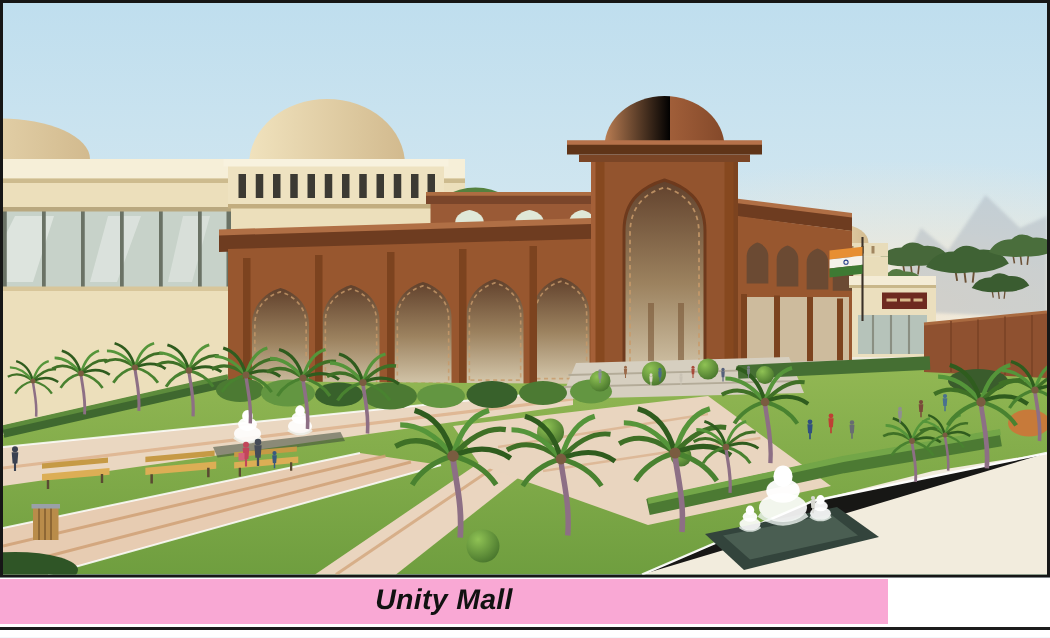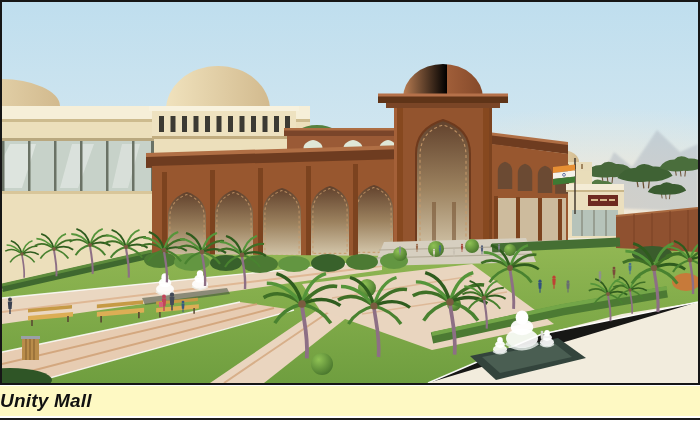--- a/index.html
+++ b/index.html
@@ -1,22 +1,22 @@
 <!DOCTYPE html>
 <html><head>
 <meta charset="utf-8">
 <style>
   html,body{margin:0;padding:0;background:#ffffff;}
   body{width:700px;height:425px;position:relative;overflow:hidden;
        font-family:"Liberation Sans",sans-serif;}
   .photo-frame{position:absolute;left:0;top:0;width:700px;height:385px;
        border:2px solid #161616;box-sizing:border-box;background:#c6e1ef;}
   .photo-frame svg{display:block;}
-  .caption-bar{position:absolute;left:0;top:386px;width:700px;height:30px;
-       display:flex;align-items:center;background:#fef9c3;}
+  .caption-bar{position:absolute;left:0;top:386px;width:592px;height:30px;
+       display:flex;align-items:center;justify-content:center;background:#f9a8d4;}
   .caption-text{font-style:italic;font-weight:bold;font-size:19px;color:#111111;
        letter-spacing:.2px;}
   .bottom-rule{position:absolute;left:0;top:418px;width:700px;height:2px;background:#1c1c1c;}
 </style>
 </head>
 <body>
 
 <div class="photo-frame">
 <svg width="696" height="381" viewBox="0 0 696 381" preserveAspectRatio="none">
   <defs>

